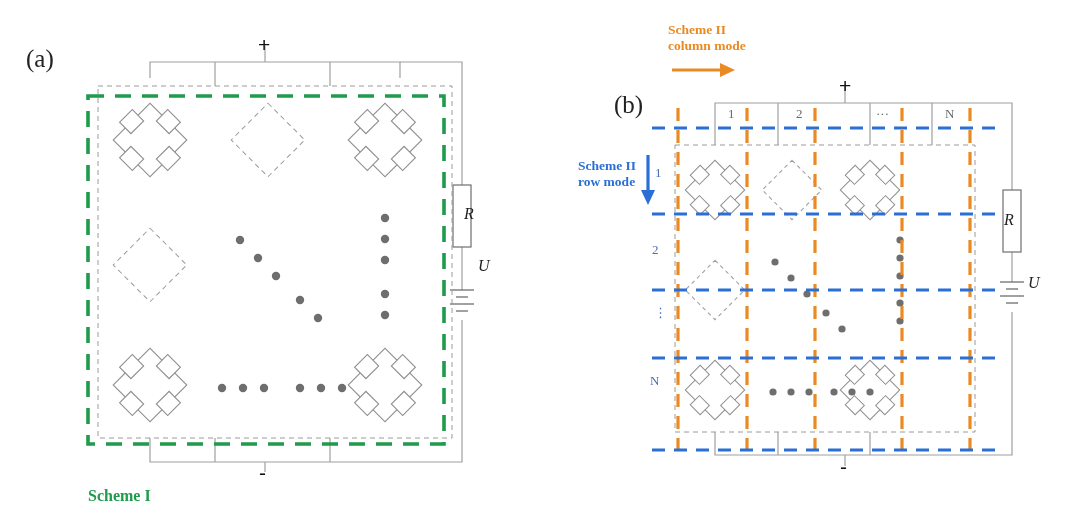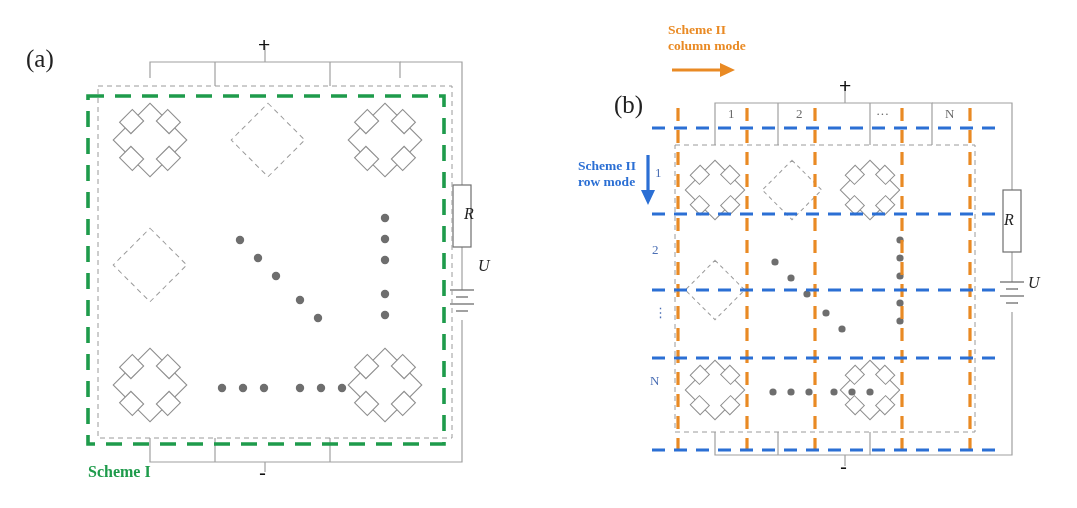--- a/index.html
+++ b/index.html
@@ -158,21 +158,21 @@
     </g>
 
     <rect x="88" y="96" width="356" height="348" fill="none" stroke="#1e9b4b" stroke-width="3.6" stroke-dasharray="16,11"></rect>
   </svg>
 
   <div class="lbl panel-label" style="left:26px;top:46px;">(a)</div>
   <div class="lbl sign" style="left:258px;top:34px;">+</div>
   <div class="lbl sign" style="left:259px;top:462px;">-</div>
   <div class="lbl italic-lbl" style="left:464px;top:206px;">R</div>
   <div class="lbl italic-lbl" style="left:478px;top:258px;">U</div>
-  <div class="lbl scheme1-label" style="left:88px;top:464px;">Scheme I</div>
+  <div class="lbl scheme1-label" style="left:88px;top:488px;">Scheme I</div>
 
   <svg class="lbl" style="left:560px;top:0;" width="517" height="508">
     <defs>
       <g id="cellB">
         <g transform="rotate(45)">
           <rect x="-21" y="-21" width="42" height="42" fill="none" stroke="#8e8e8e" stroke-width="1"></rect>
           <rect x="-28" y="-7" width="13" height="14" fill="#fff" stroke="#8e8e8e" stroke-width="1"></rect>
           <rect x="15" y="-7" width="13" height="14" fill="#fff" stroke="#8e8e8e" stroke-width="1"></rect>
           <rect x="-7" y="-28" width="14" height="13" fill="#fff" stroke="#8e8e8e" stroke-width="1"></rect>
           <rect x="-7" y="15" width="14" height="13" fill="#fff" stroke="#8e8e8e" stroke-width="1"></rect>

